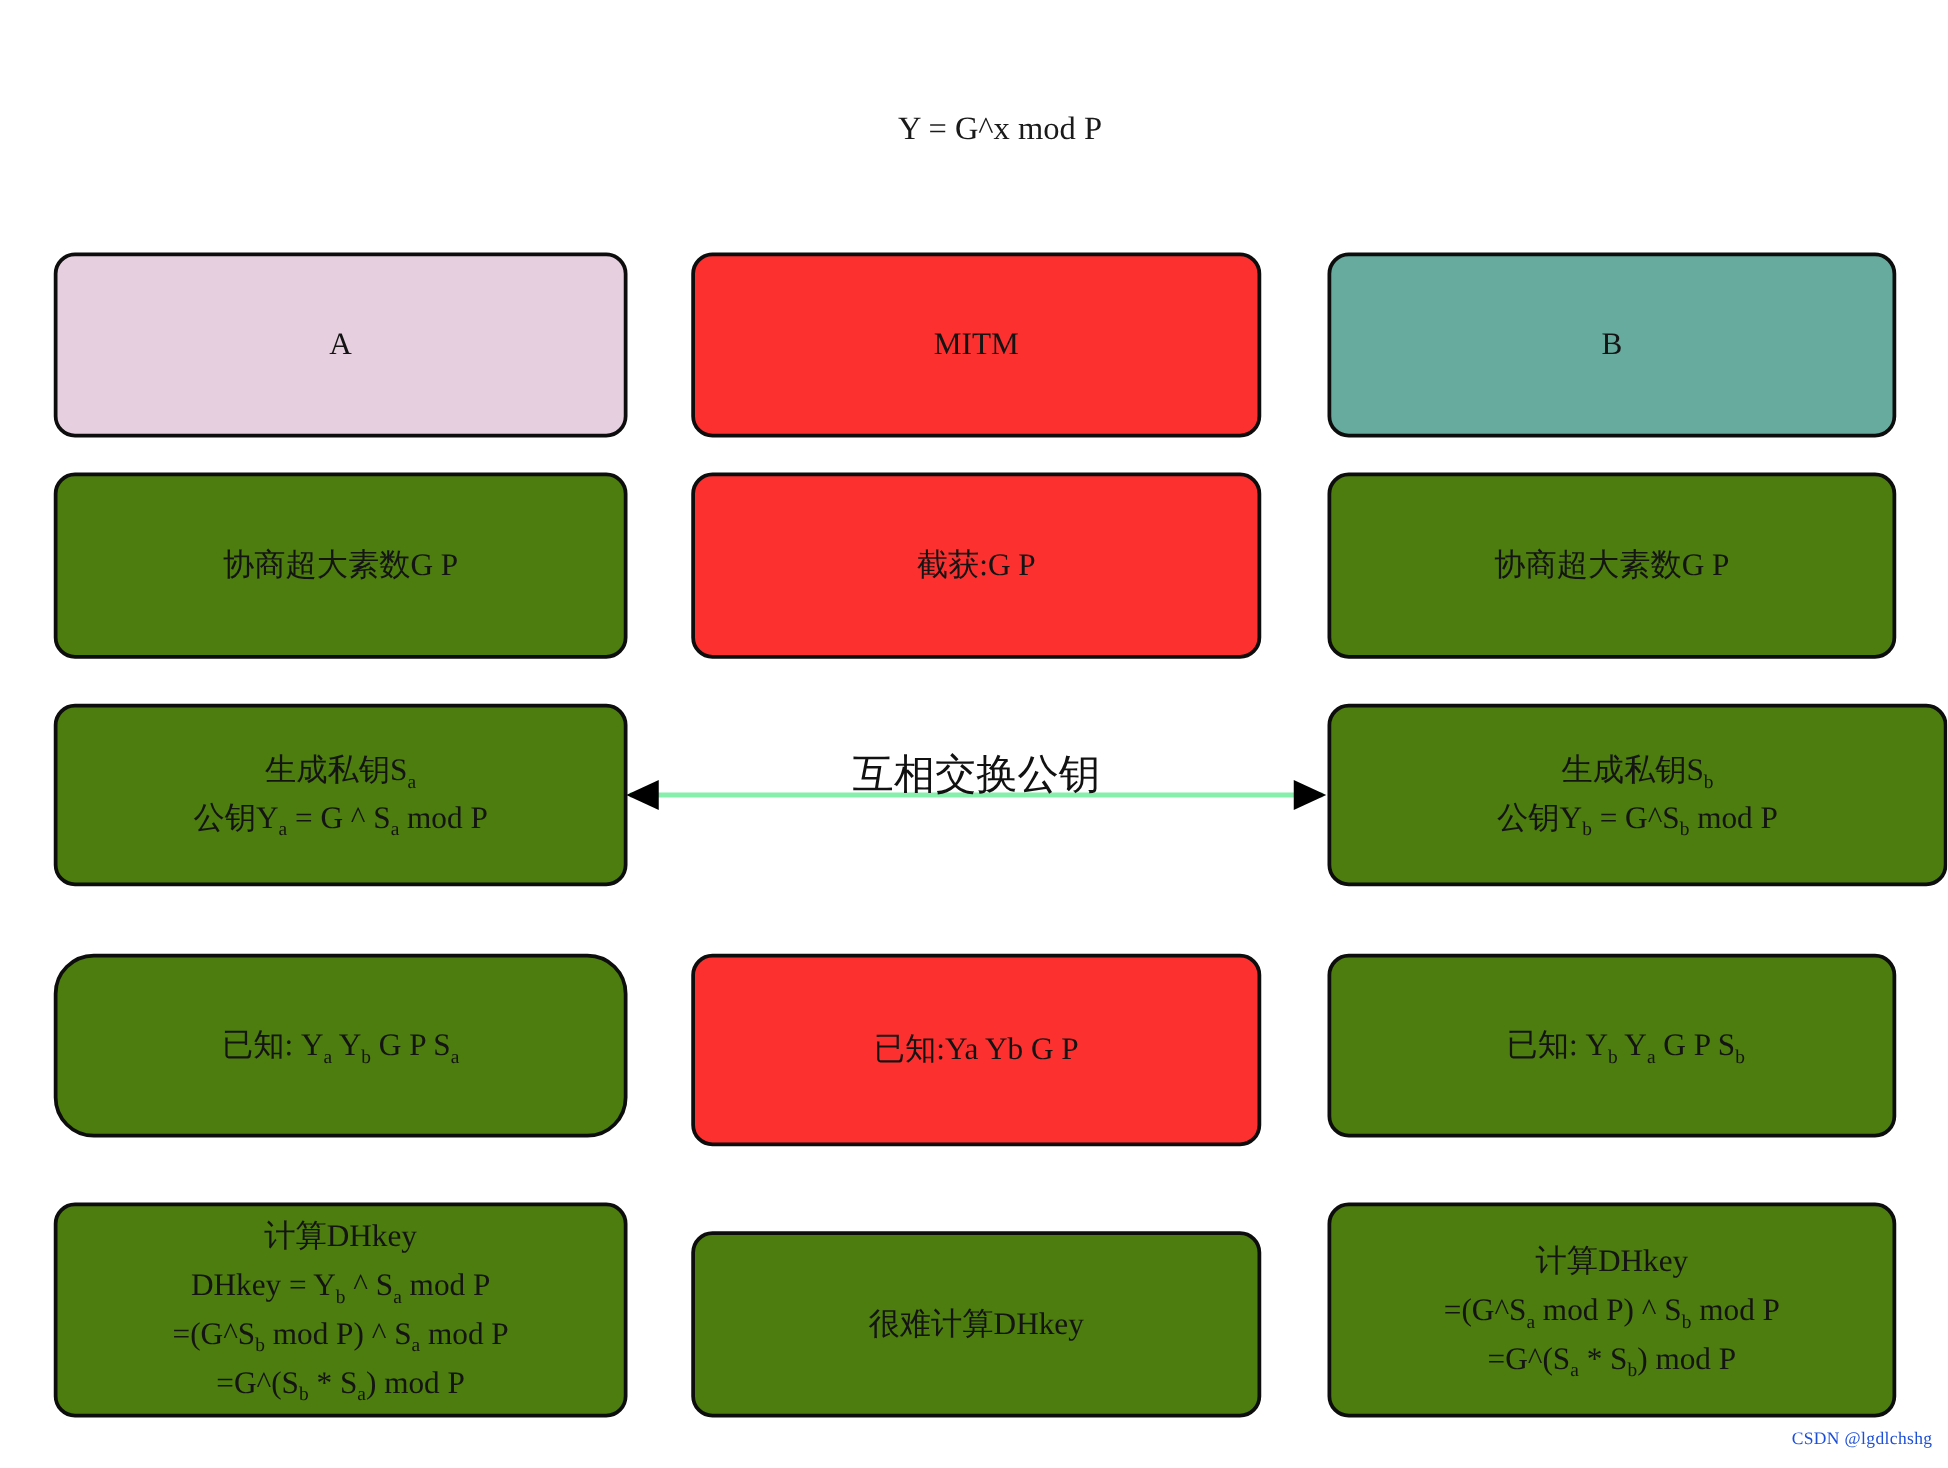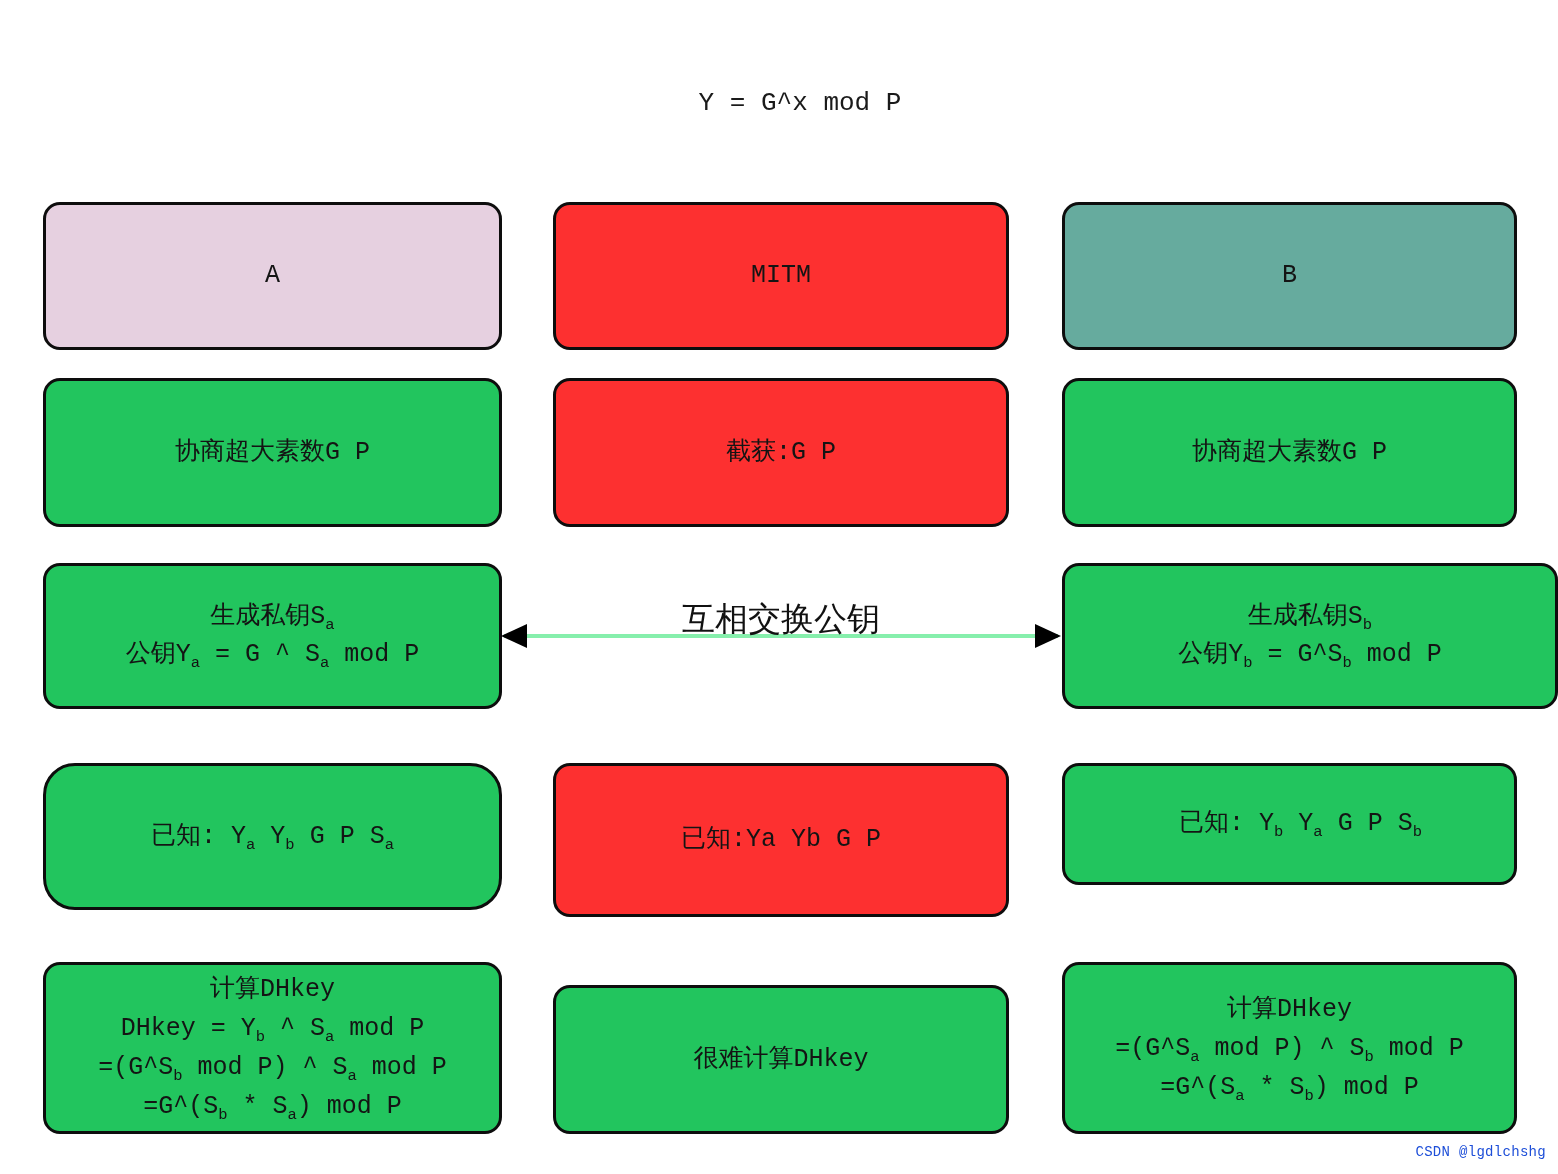--- a/index.html
+++ b/index.html
@@ -1,28 +1,28 @@
 <!DOCTYPE html>
 <html style="--c-a: #e6d0e0; --c-mitm: #fd3030; --c-b: #66ab9e; --c-stroke: #0d0d0d;"><head>
 <meta charset="utf-8">
 <style>
   html,body { margin:0; padding:0; background:#ffffff; }
   .canvas {
     position:relative; width:1558px; height:1174px; background:#ffffff;
-    font-family:Liberation Mono, monospace; color:#141414;
+    font-family:Liberation Serif, serif; color:#141414;
     overflow:hidden;
   }
   .title {
     position:absolute; left:800px; top:88px; transform:translateX(-50%);
     font-size:26px; white-space:nowrap; color:#1a1a1a;
   }
   .box {
     position:absolute; box-sizing:border-box;
     border:3.5px solid var(--c-stroke,#0d0d0d); border-radius:17px;
-    background:#22c55e;
+    background:#4d7c0f;
     display:flex; flex-direction:column; justify-content:center; align-items:center;
     text-align:center; font-size:25px; line-height:1.52; padding:6px 14px;
   }
   .box .line { white-space:nowrap; }
   .fill-a    { background:var(--c-a,#e6d0e0); }
   .fill-mitm { background:var(--c-mitm,#fd3030); }
   .fill-b    { background:var(--c-b,#66ab9e); }
   sub { font-size:0.62em; line-height:0; }
   .dh .line { line-height:1.56; }
 
@@ -89,21 +89,21 @@
     <span class="line">生成私钥S<sub>b</sub></span>
     <span class="line">公钥Y<sub>b</sub> = G^S<sub>b</sub> mod P</span>
   </div>
 
   <div class="box" style="left:43px; top:763px; width:459px; height:147px;border-radius:32px;">
     <span class="line">已知: Y<sub>a</sub> Y<sub>b</sub> G P S<sub>a</sub></span>
   </div>
   <div class="box fill-mitm" style="left:553px; top:763px; width:456px; height:154px;">
     <span class="line">已知:Ya Yb G P</span>
   </div>
-  <div class="box" style="left:1062px; top:763px; width:455px; height:122px;padding-left:36px;">
+  <div class="box" style="left:1062px; top:763px; width:455px; height:147px;padding-left:36px;">
     <span class="line">已知: Y<sub>b</sub> Y<sub>a</sub> G P S<sub>b</sub></span>
   </div>
 
   <div class="box dh" style="left:43px; top:962px; width:459px; height:172px;">
     <span class="line">计算DHkey</span>
     <span class="line">DHkey = Y<sub>b</sub> ^ S<sub>a</sub> mod P</span>
     <span class="line">=(G^S<sub>b</sub> mod P) ^ S<sub>a</sub> mod P</span>
     <span class="line">=G^(S<sub>b</sub> * S<sub>a</sub>) mod P</span>
   </div>
   <div class="box" style="left:553px; top:985px; width:456px; height:149px;">

